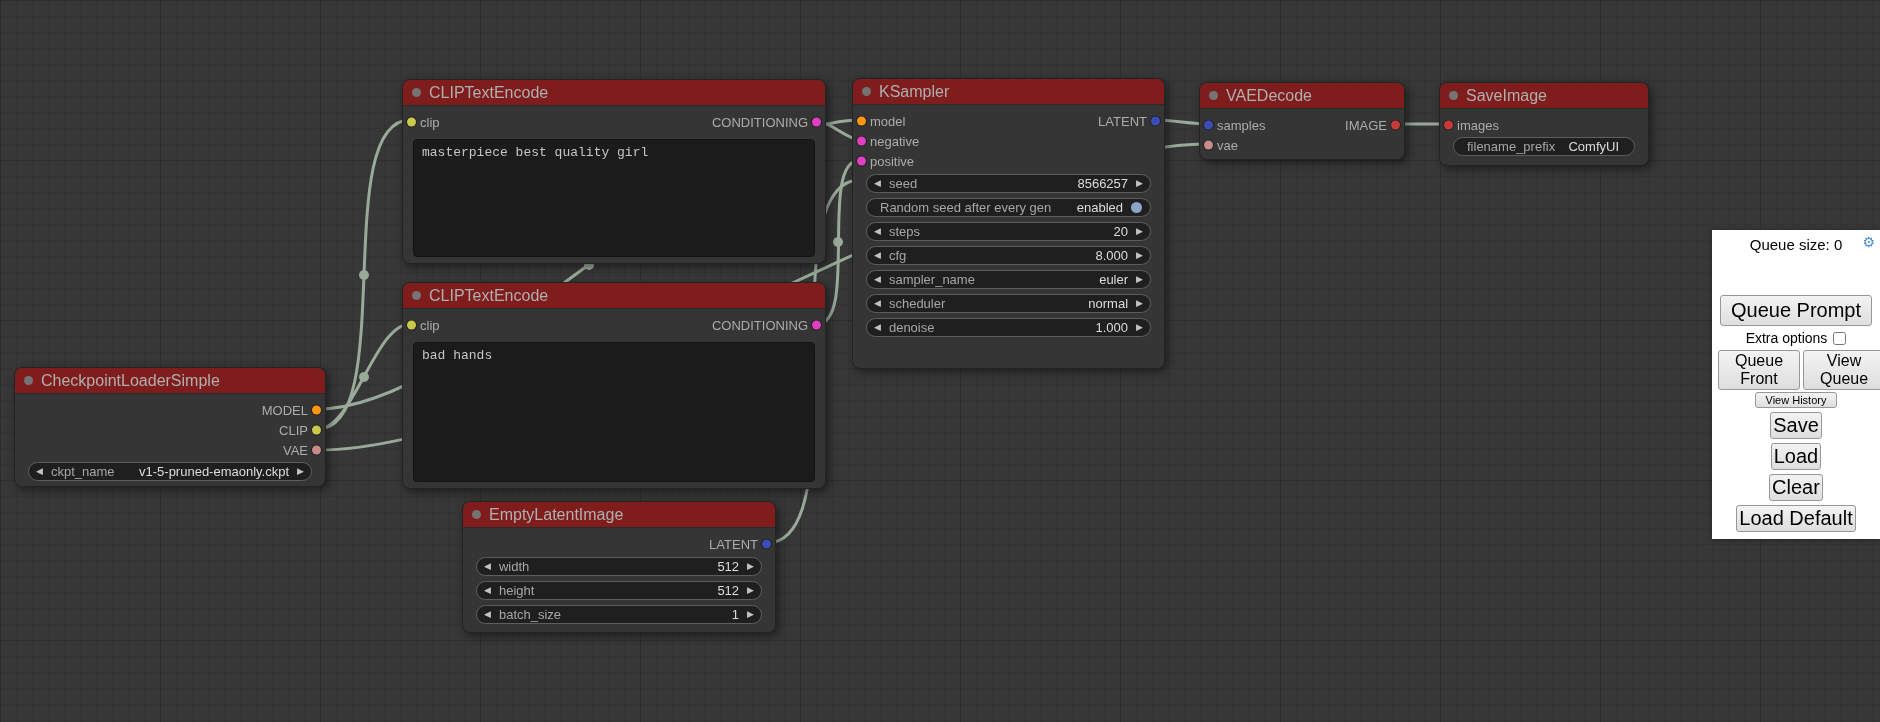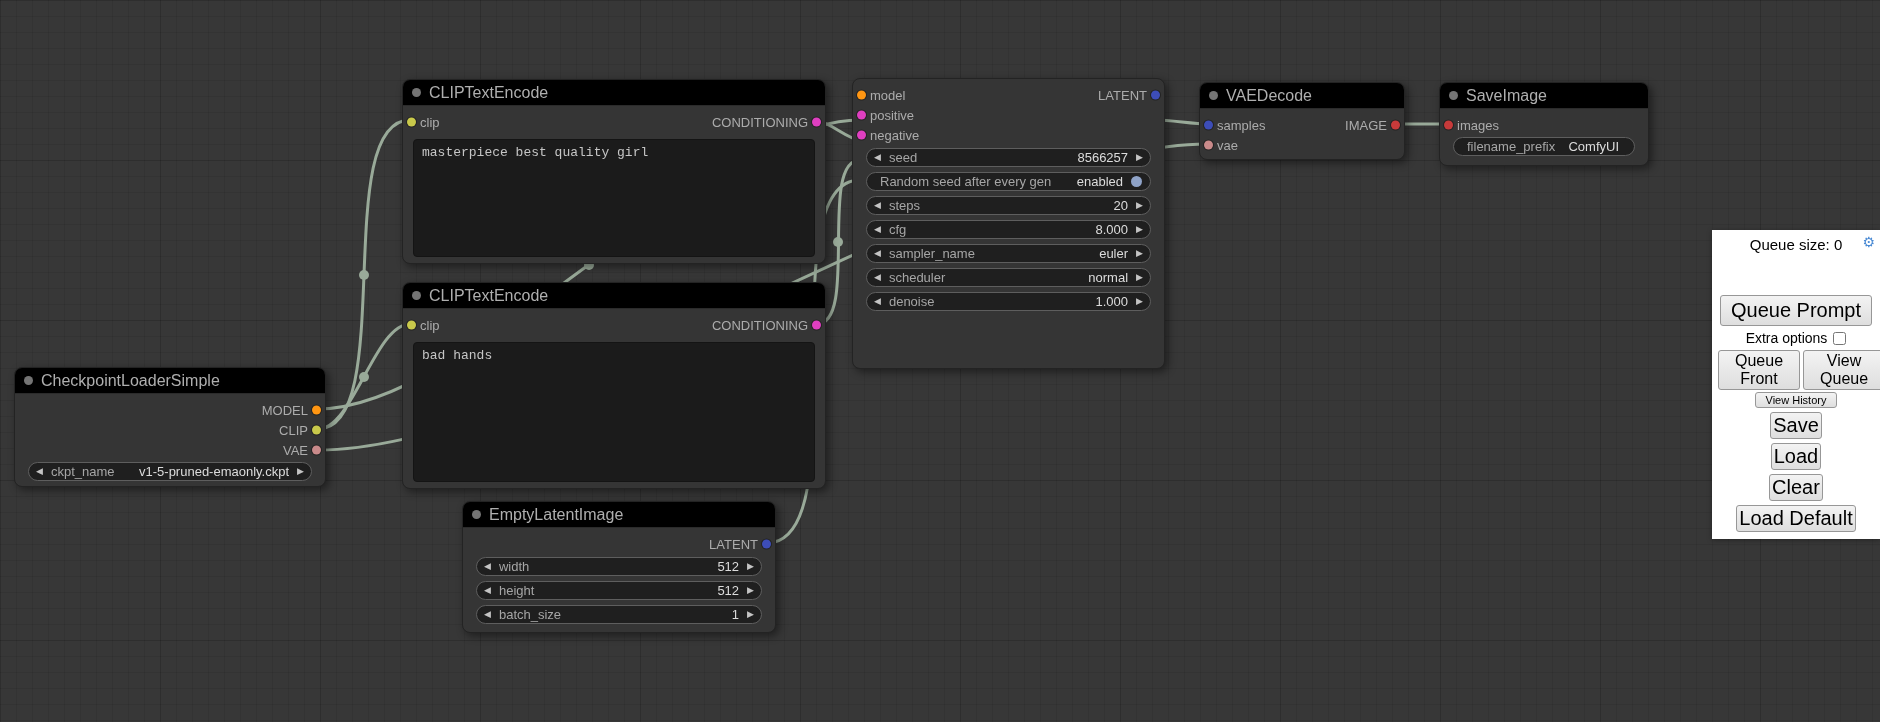--- a/index.html
+++ b/index.html
@@ -11,21 +11,21 @@
       linear-gradient(rgba(0,0,0,0.10) 1px, transparent 1px),
       linear-gradient(90deg, rgba(0,0,0,0.10) 1px, transparent 1px),
       linear-gradient(rgba(0,0,0,0.07) 1px, transparent 1px),
       linear-gradient(90deg, rgba(0,0,0,0.07) 1px, transparent 1px);
     background-size:160px 160px,160px 160px,16px 16px,16px 16px;}
   svg.links{position:absolute;inset:0;z-index:1;pointer-events:none;}
   .link{fill:none;stroke-width:3;stroke-linecap:round;}
   
   .node{position:absolute;z-index:2;background:#353535;border:1px solid #232323;
         border-radius:8px;box-shadow:3px 3px 8px rgba(0,0,0,0.45);box-sizing:border-box;}
-  .node-title{height:26px;background:#000000;border-radius:7px 7px 0 0;display:flex;
+  .node-title{height:26px;background:#7f1d1d;border-radius:7px 7px 0 0;display:flex;
         align-items:center;padding:0 9px;color:#AFAFAF;font-size:16px;
         border-bottom:1px solid #2b2b2b;box-sizing:border-box;}
   .collapse-dot{width:9px;height:9px;border-radius:50%;background:#747474;margin-right:8px;flex:0 0 auto;}
   .node-body{padding-top:6px;position:relative;}
   .slot-row{position:relative;height:20px;display:flex;align-items:center;
         justify-content:space-between;padding:0 17px;color:#ACACAC;font-size:13px;}
   .slot-row.out-only{justify-content:flex-end;}
   .port{position:absolute;width:9px;height:9px;border-radius:50%;top:50%;
         transform:translateY(-50%);box-shadow:0 0 0 1px rgba(0,0,0,0.35);}
   .port.in{left:4px;} .port.out{right:4px;}
@@ -171,34 +171,38 @@
           <span class="arrow">◀</span>
           <span class="wlabel">batch_size</span>
           <span class="wvalue">1</span>
           <span class="arrow">▶</span>
         </div>
       </div>
     </div>
   </div>
 
   <div class="node" style="left:852px;top:78px;width:313px;height:291px">
+    <div class="node-title">
+      <span class="collapse-dot"></span>
+      <span>KSampler</span>
+    </div>
     <div class="node-body">
       <div class="slot-row">
         <span class="port in" style="background: rgb(255, 150, 18);"></span>
         <span>model</span>
         <span>LATENT</span>
         <span class="port out" style="background: rgb(61, 77, 184);"></span>
       </div>
       <div class="slot-row">
         <span class="port in" style="background: rgb(223, 63, 192);"></span>
+        <span>negative</span>
+      </div>
+      <div class="slot-row">
+        <span class="port in" style="background: rgb(223, 63, 192);"></span>
         <span>positive</span>
-      </div>
-      <div class="slot-row">
-        <span class="port in" style="background: rgb(223, 63, 192);"></span>
-        <span>negative</span>
       </div>
       <div class="widgets">
         <div class="widget">
           <span class="arrow">◀</span>
           <span class="wlabel">seed</span>
           <span class="wvalue">8566257</span>
           <span class="arrow">▶</span>
         </div>
         <div class="widget">
           <span class="wlabel noarrow">Random seed after every gen</span>

